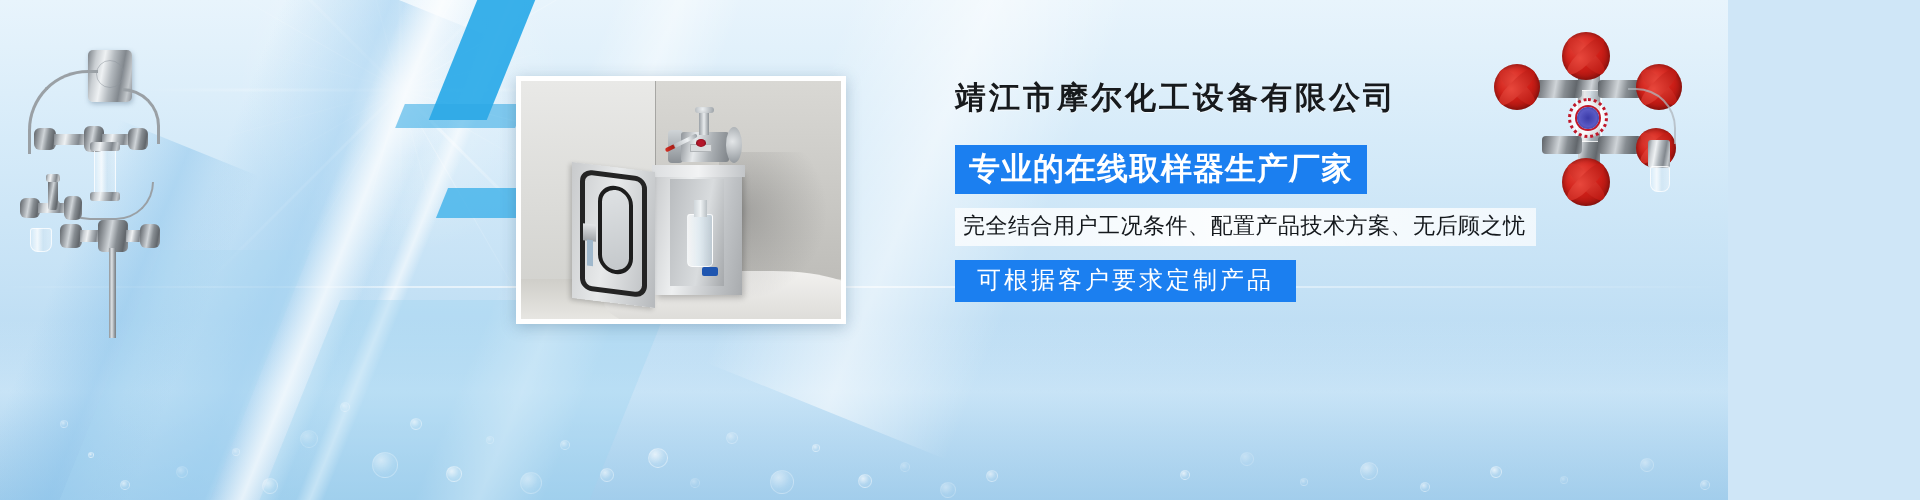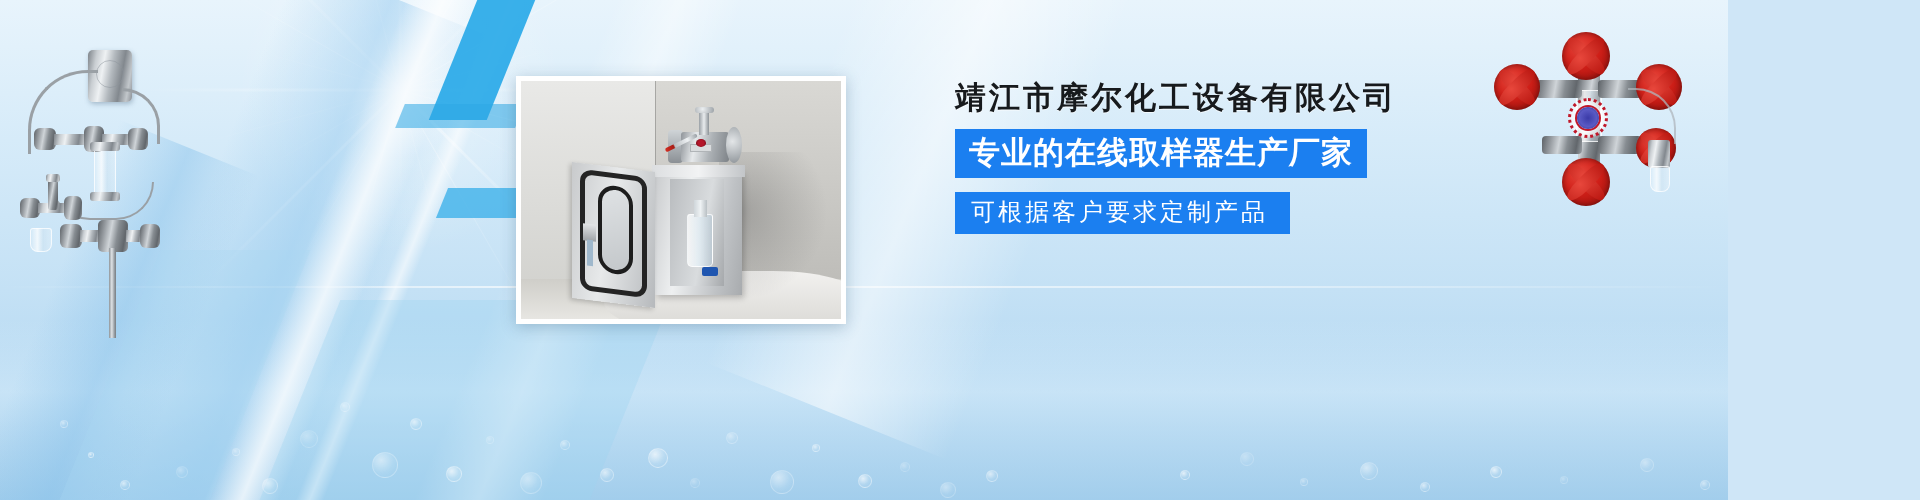--- a/index.html
+++ b/index.html
@@ -202,21 +202,21 @@
 
   .company {
     font-family:"DejaVu Serif","Liberation Serif",serif;
     font-size:31px; font-weight:700; color:#171a1d;
     letter-spacing:3px; line-height:1.25;
     white-space:nowrap;
     text-shadow:0 1px 0 rgba(255,255,255,.65);
   }
 
   .hl-bar {
-    display:inline-block; margin-top:12px;
+    display:inline-block; margin-top:28px;
     background:#1b7ff0;
     padding:6px 14px 8px 14px;
   }
   .hl-bar .t {
     font-size:31px; font-weight:700; color:#ffffff;
     letter-spacing:1px; line-height:1.15; white-space:nowrap;
   }
 
   .sub-bar {
     display:inline-block; margin-top:14px;
@@ -224,21 +224,21 @@
     padding:5px 10px 6px 8px;
   }
   .sub-bar .t {
     font-size:22px; font-weight:400; color:#14181c;
     letter-spacing:.5px; line-height:1.2; white-space:nowrap;
   }
 
   .cta-bar {
     display:inline-block; margin-top:14px;
     background:#1b7ff0;
-    padding:6px 22px 7px 16px;
+    padding:6px 22px 7px 22px;
   }
   .cta-bar .t {
     font-size:24px; font-weight:400; color:#ffffff;
     letter-spacing:3px; line-height:1.2; white-space:nowrap;
   }
 
   .eng {
     margin-top:12px; width:500px;
     font-family:"DejaVu Serif","Liberation Serif",serif;
     font-size:8.5px; font-weight:700; color:#3c4a55;
@@ -497,20 +497,23 @@
   </div>
 
   <div id="copy">
 
     <div class="company">靖江市摩尔化工设备有限公司</div>
 
     <div class="hl-bar">
       <div class="t">专业的在线取样器生产厂家</div>
     </div>
 
+    <div class="sub-bar">
+      <div class="t">完全结合用户工况条件、配置产品技术方案、无后顾之忧</div>
+    </div>
 
     <div class="cta-bar">
       <div class="t">可根据客户要求定制产品</div>
     </div>
 
   </div>
 
 
 </div>
 

